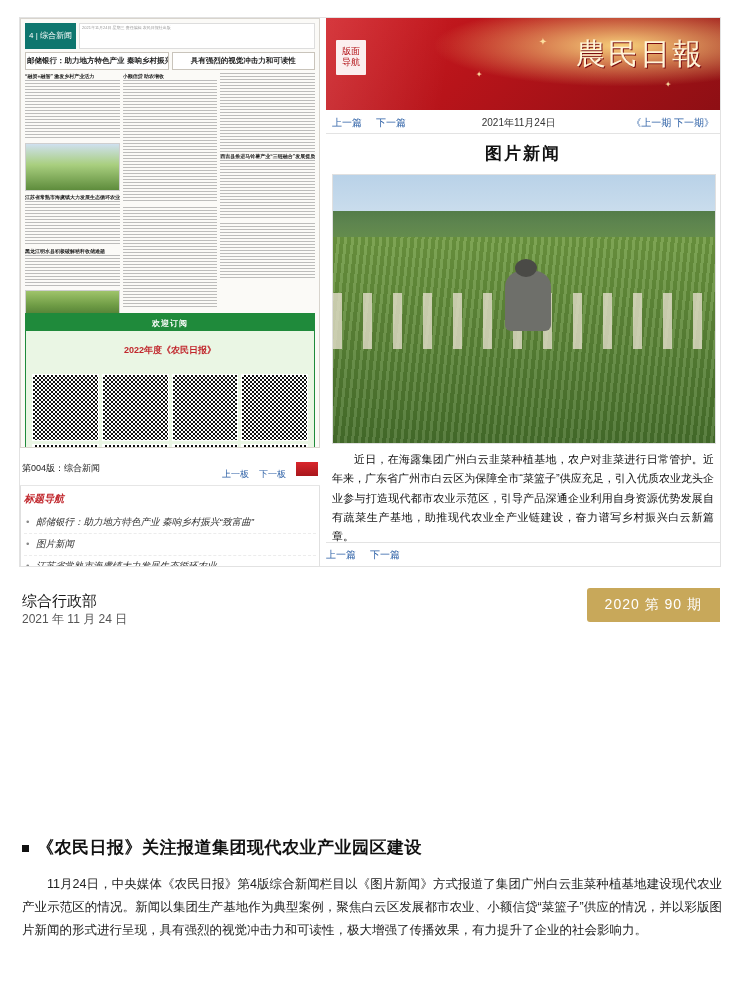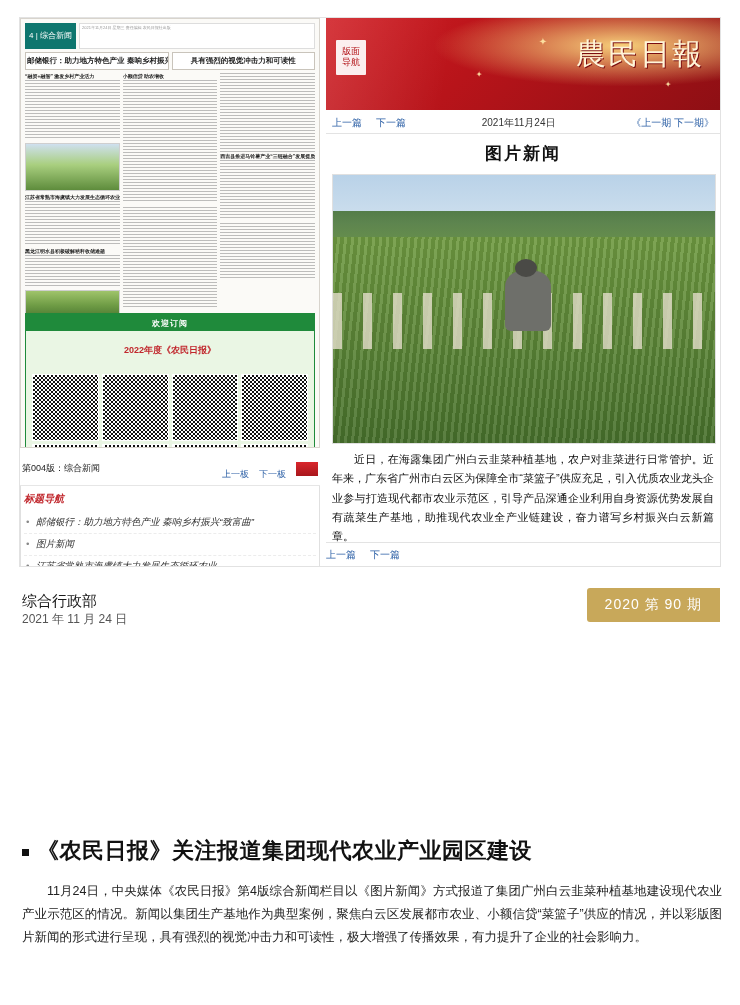--- a/index.html
+++ b/index.html
@@ -413,21 +413,21 @@
 
   
   .sec {
     position: absolute;
     left: 22px;
     top: 836px;
     width: 700px;
   }
   .sec h2 {
     margin: 0 0 14px;
-    font-size: 22px;
+    font-size: 17px;
     font-weight: bold;
     color: #111;
     letter-spacing: .5px;
   }
   .sec h2 .bullet {
     display: inline-block;
     width: 7px;
     height: 7px;
     background: #111;
     margin-right: 8px;

